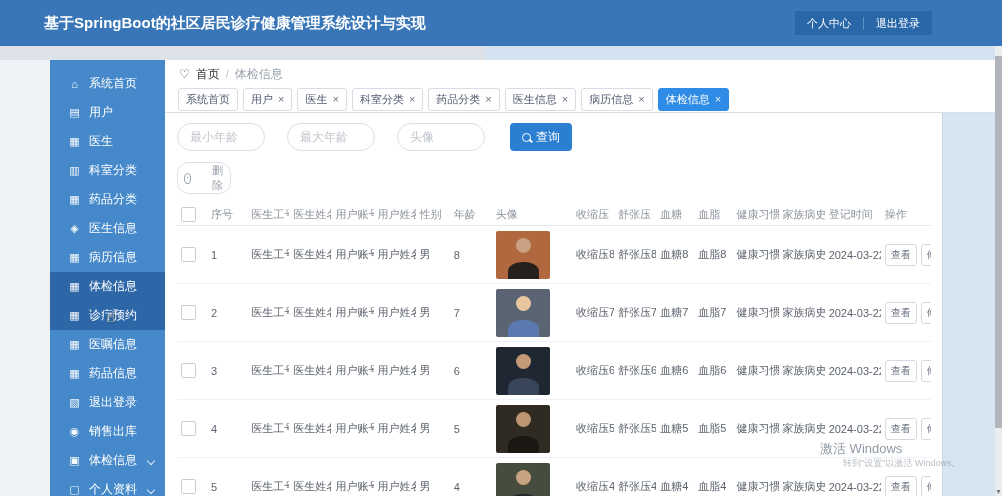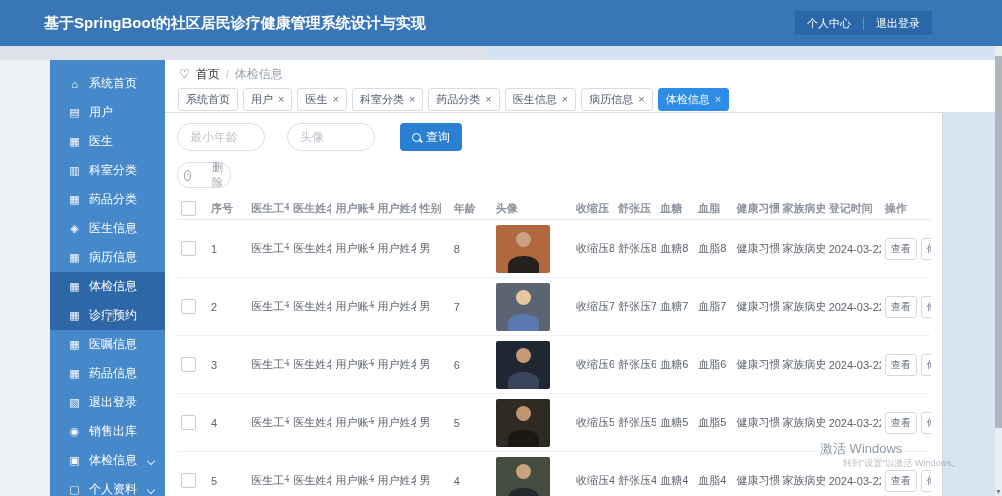--- a/index.html
+++ b/index.html
@@ -46,28 +46,28 @@
   .pill{width:88px;height:28px;border:1px solid #dcdfe6;border-radius:14px;font-size:12px;color:#606266;
         padding:0 12px;box-sizing:border-box;background:#fff;outline:none;font-family:inherit;}
   .pill::placeholder{color:#c0c4cc;}
   .btn-query{margin-left:3px;width:62px;height:28px;background:var(--primary-button,#2b7fd3);color:#fff;border:none;
              border-radius:4px;font-size:12px;display:flex;align-items:center;justify-content:center;gap:5px;
              cursor:pointer;font-family:inherit;}
   .mag{width:7px;height:7px;border:1.5px solid #fff;border-radius:50%;position:relative;display:inline-block;}
   .mag::after{content:"";position:absolute;width:4px;height:1.5px;background:#fff;transform:rotate(45deg);
               right:-3px;bottom:-1px;}
   .del-row{margin-top:11px;}
-  .btn-del{width:54px;height:26px;border:1px solid #dcdfe6;background:#fff;border-radius:12px;color:#9aa0a9;
+  .btn-del{width:54px;height:32px;border:1px solid #dcdfe6;background:#fff;border-radius:12px;color:#9aa0a9;
            font-size:11px;display:flex;align-items:center;justify-content:center;gap:20px;cursor:pointer;
            font-family:inherit;}
   .del-ico{width:9px;height:9px;border:1px solid #9aa0a9;border-radius:50%;position:relative;display:inline-block;}
   .del-ico::after{content:"";position:absolute;left:2px;right:2px;top:3.5px;height:1px;background:#9aa0a9;}
   
   .tbl{margin-top:10px;border-collapse:collapse;table-layout:fixed;width:754px;font-size:11px;}
-  .tbl th{color:#8d949e;font-weight:bold;text-align:left;padding:3px 4px;border-bottom:1px solid #e4e9f0;
+  .tbl th{color:#8d949e;font-weight:normal;text-align:left;padding:3px 4px;border-bottom:1px solid #e4e9f0;
           white-space:nowrap;overflow:hidden;height:14px;}
   .tbl td{color:#5c636d;padding:2px 4px;border-bottom:1px solid #eef1f6;white-space:nowrap;overflow:hidden;}
   .tbl tbody tr{height:58px;}
   .cb{display:inline-block;width:13px;height:13px;border:1px solid #c9ced6;border-radius:2px;background:#fff;
       cursor:pointer;vertical-align:middle;}
   .av{width:54px;height:48px;border-radius:2px;position:relative;overflow:hidden;}
   .av-head{position:absolute;top:7px;left:20px;width:15px;height:15px;border-radius:50%;}
   .av-body{position:absolute;bottom:-3px;left:12px;width:31px;height:20px;border-radius:45% 45% 0 0;}
   .btn-mini{display:inline-block;padding:3px 5px;border:1px solid #d5dae2;border-radius:3px;background:#fff;
             color:#6a7280;font-size:10px;margin-right:4px;cursor:pointer;font-family:inherit;}
@@ -198,20 +198,21 @@
       </div>
       <div class="tab active">
         <span>体检信息</span>
         <span class="tab-x">×</span>
       </div>
     </div>
   <div class="body-area">
     <div class="card">
       <div class="search-row">
         <input class="pill" placeholder="最小年龄" style="">
+        <input class="pill" placeholder="最大年龄" style="">
         <input class="pill" placeholder="头像" style="">
         <button class="btn-query">
           <span class="mag"></span>
           <span>查询</span>
         </button>
       </div>
       <div class="del-row">
         <button class="btn-del">
           <span class="del-ico"></span>
           <span>删除</span>

